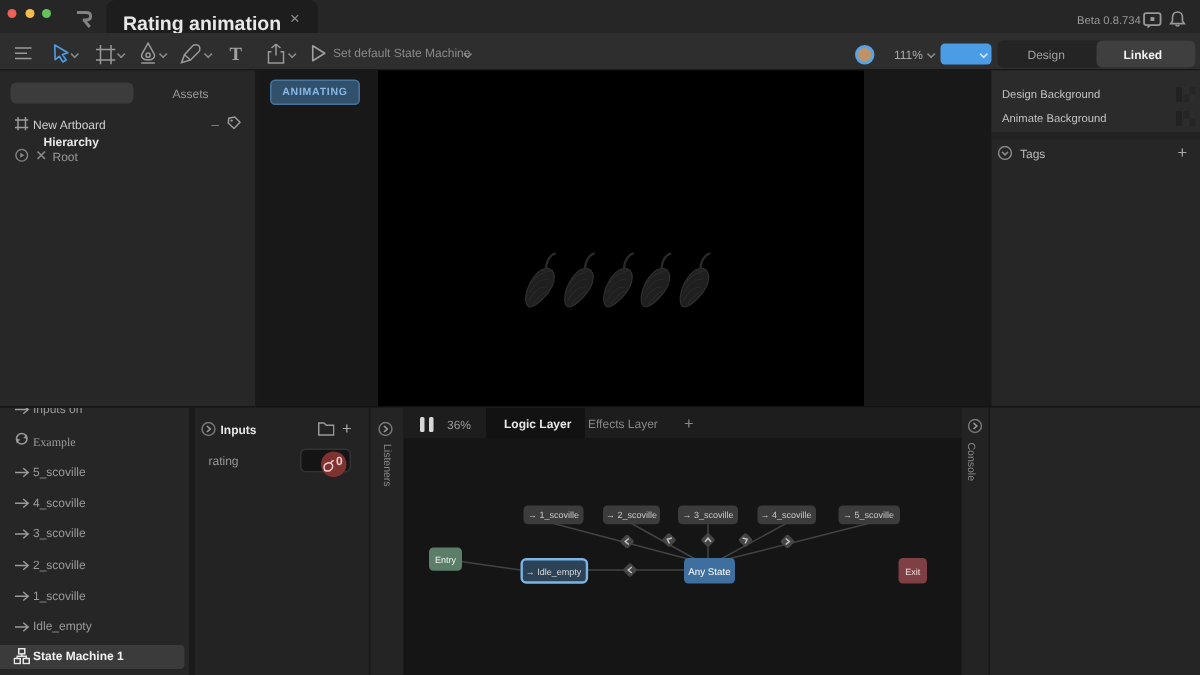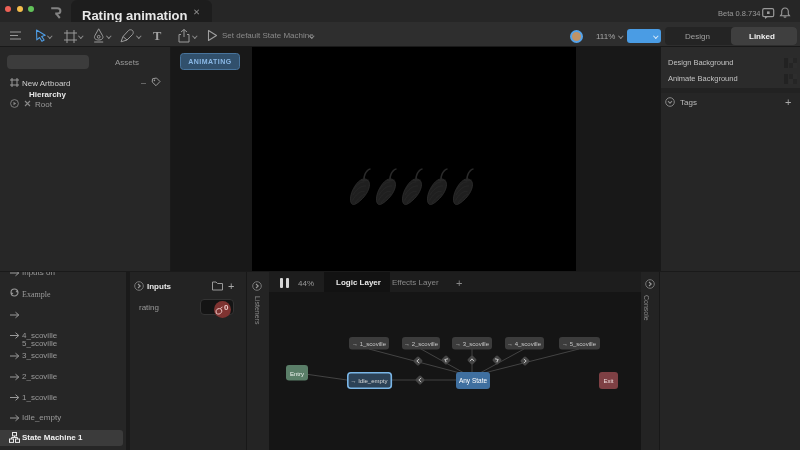--- a/index.html
+++ b/index.html
@@ -177,21 +177,21 @@
 <use href="#arw" x="10" y="1"></use>
 <use href="#arw" x="10" y="43"></use>
 <use href="#arw" x="10" y="63.5"></use>
 <use href="#arw" x="10" y="84"></use>
 <use href="#arw" x="10" y="105"></use>
 <use href="#arw" x="10" y="125.5"></use>
 <use href="#arw" x="10" y="146"></use>
 </svg>
   <div class="abs txt" style="left:22px;top:-4px;font-size:8px;color:#9a9a9a;">Inputs on</div>
   <div class="abs txt" style="left:22px;top:17.5px;font-size:8px;color:#9a9a9a;font-family:Liberation Serif, serif;">Example</div>
-  <div class="abs txt" style="left:22px;top:38px;font-size:8px;color:#9a9a9a;margin-top:29px;">5_scoville</div>
+  <div class="abs txt" style="left:22px;top:38px;font-size:8px;color:#9a9a9a;">5_scoville</div>
   <div class="abs txt" style="left:22px;top:58.5px;font-size:8px;color:#9a9a9a;">4_scoville</div>
   <div class="abs txt" style="left:22px;top:79px;font-size:8px;color:#9a9a9a;">3_scoville</div>
   <div class="abs txt" style="left:22px;top:100px;font-size:8px;color:#9a9a9a;">2_scoville</div>
   <div class="abs txt" style="left:22px;top:120.5px;font-size:8px;color:#9a9a9a;">1_scoville</div>
   <div class="abs txt" style="left:22px;top:141px;font-size:8px;color:#9a9a9a;">Idle_empty</div>
   <div class="abs" style="left:0;top:157.5px;width:123px;height:16.5px;background:#3b3b3b;border-radius:0 3px 3px 0;"></div>
   <div class="abs txt" style="left:22px;top:161px;font-size:8px;font-weight:bold;color:#f0f0f0;">State Machine 1</div>
   <svg class="abs" style="left:9px;top:15px;" width="11" height="11" viewBox="0 0 11 11">
     <path d="M2,5.5 A3.5,3.5 0 0 1 9,5.5 M9,5.5 A3.5,3.5 0 0 1 2,5.5" stroke="#999" stroke-width="1.1" fill="none"></path>
     <path d="M9,2.5 L9,5.5 L6.5,5 Z M2,8.5 L2,5.5 L4.5,6 Z" fill="#999"></path>
@@ -227,21 +227,21 @@
 <svg class="abs" style="left:252px;top:281px;" width="10" height="10" viewBox="0 0 10 10">
   <circle cx="5" cy="5" r="4.3" stroke="#777" stroke-width="1" fill="none"></circle>
   <path d="M4,3 L6.2,5 L4,7" stroke="#999" stroke-width="1.1" fill="none"></path>
 </svg>
 <div class="abs txt" style="left:261px;top:296px;font-size:7px;color:#8a8a8a;transform:rotate(90deg);transform-origin:0 0;">Listeners</div>
 
 <div class="abs" style="left:269px;top:272px;width:372px;height:178px;background:#151515;"></div>
 <div class="abs" style="left:269px;top:272px;width:372px;height:20px;background:#1d1d1d;"></div>
 <div class="abs" style="left:280px;top:277.5px;width:3.2px;height:10px;background:#d6d6d6;border-radius:1px;"></div>
 <div class="abs" style="left:285.8px;top:277.5px;width:3.2px;height:10px;background:#d6d6d6;border-radius:1px;"></div>
-<div class="abs txt" style="left:298px;top:278.5px;font-size:8px;color:#999;">44%</div>
+<div class="abs txt" style="left:298px;top:278.5px;font-size:8px;color:#999;">36%</div>
 <div class="abs" style="left:324px;top:272px;width:66px;height:20px;background:#121212;"></div>
 <div class="abs txt" style="left:336px;top:278px;font-size:8px;font-weight:bold;color:#e8e8e8;">Logic Layer</div>
 <div class="abs txt" style="left:392px;top:278px;font-size:8px;color:#888;">Effects Layer</div>
 <div class="abs txt" style="left:456px;top:276.5px;font-size:11px;color:#888;">+</div>
 
 <svg class="abs" style="left:269px;top:292px;" width="372" height="158" viewBox="0 0 372 158">
   <g stroke="#434343" stroke-width="1" fill="none">
     <line x1="36" y1="82" x2="78" y2="88"></line>
     <line x1="123" y1="88" x2="187" y2="88"></line>
     <line x1="100" y1="57" x2="191" y2="81"></line>

